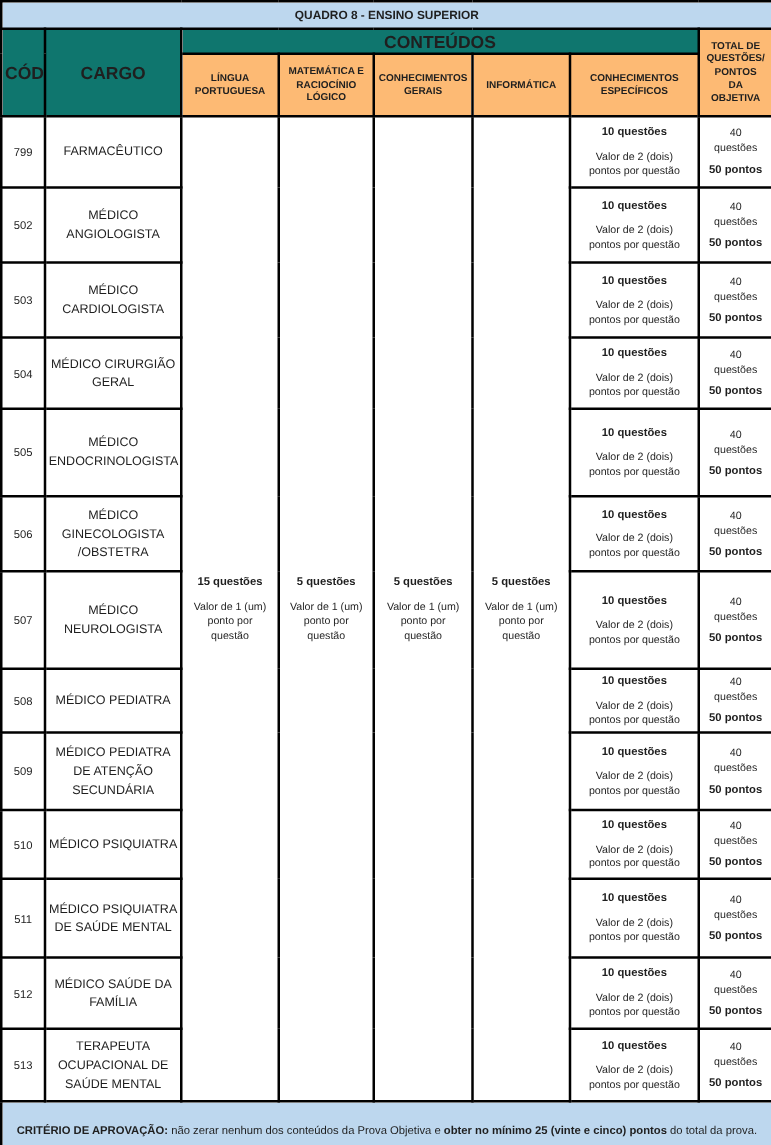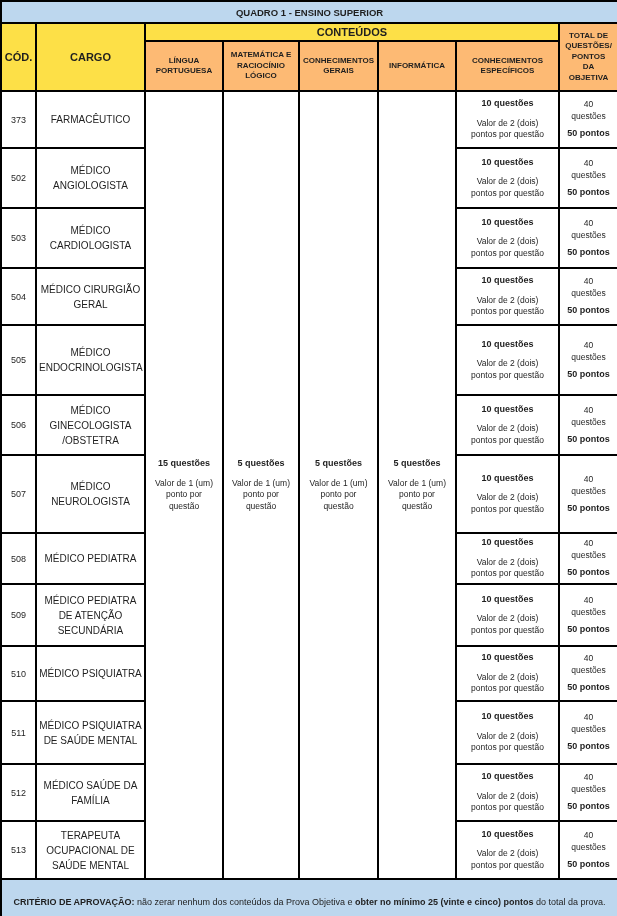--- a/index.html
+++ b/index.html
@@ -3,21 +3,21 @@
 <meta charset="utf-8">
 <style>
   html, body { margin:0; padding:0; background:#ffffff; }
   body { font-family:"Liberation Sans", sans-serif; color:#1f1f1f; }
   .page { width:617px; height:916px; background:#ffffff; overflow:hidden; }
   table.quadro { border-collapse:collapse; width:617px; table-layout:fixed; }
   table.quadro td { border:2px solid #000000; text-align:center; vertical-align:middle; padding:1px 2px; overflow:hidden; }
   .pre { white-space:pre-line; }
   .title-cell { background:#BDD7EE; font-weight:bold; font-size:9.5px; }
   .hdr { background:#fdba74; font-weight:bold; font-size:8px; line-height:1.3; }
-  .hdr-big { background:#fde047; font-weight:bold; font-size:11px; }
+  .hdr-big { background:#0f766e; font-weight:bold; font-size:14px; }
   .code-cell { font-size:9px; }
   .cargo-cell { font-size:10px; line-height:1.5; padding:1px 3px; }
   .q-line { font-weight:bold; font-size:9px; line-height:1.3; }
   .v-line { font-size:8.5px; line-height:1.35; }
   td.subj { vertical-align:top; padding-top:238px;border-radius:16px; }
   td.subj .v-line, td.spec .v-line { margin-top:8px; }
   td.tot .v-line { line-height:1.4; }
   td.tot .q-line { margin-top:5px; }
   td.footer-cell { background:#BDD7EE; text-align:left; font-size:9px; line-height:1.6; padding:2px 5px; vertical-align:top; }
   td.footer-cell .b { font-weight:bold; }
@@ -33,21 +33,21 @@
         <col style="width:78px">
         <col style="width:76px">
     <col style="width:79px">
         <col style="width:78px">
         <col style="width:103px">
         <col style="width:59px">
   </colgroup>
 
   <tbody>
         <tr style="height:22px">
-    <td colspan="8" class="title-cell">QUADRO 1 - ENSINO SUPERIOR</td>
+    <td colspan="8" class="title-cell">QUADRO 8 - ENSINO SUPERIOR</td>
   </tr>
 
   <tr style="height:18px">
     <td rowspan="2" class="hdr-big">CÓD.</td>
     <td rowspan="2" class="hdr-big">CARGO</td>
     <td colspan="5" class="hdr-big">CONTEÚDOS</td>
     <td rowspan="2" class="hdr pre">TOTAL DE
 QUESTÕES/
 PONTOS
 DA
@@ -61,21 +61,21 @@
 RACIOCÍNIO
 LÓGICO</td>
     <td class="hdr pre">CONHECIMENTOS
 GERAIS</td>
     <td class="hdr pre">INFORMÁTICA</td>
     <td class="hdr pre">CONHECIMENTOS
 ESPECÍFICOS</td>
   </tr>
 
   <tr style="height:57px">
-    <td class="code-cell">373</td>
+    <td class="code-cell">799</td>
     <td class="cargo-cell pre">FARMACÊUTICO</td>
     <td rowspan="13" class="subj">
       <div class="q-line">15 questões</div>
       <div class="v-line pre">Valor de 1 (um)
 ponto por
 questão</div>
     </td>
     <td rowspan="13" class="subj">
       <div class="q-line">5 questões</div>
       <div class="v-line pre">Valor de 1 (um)

